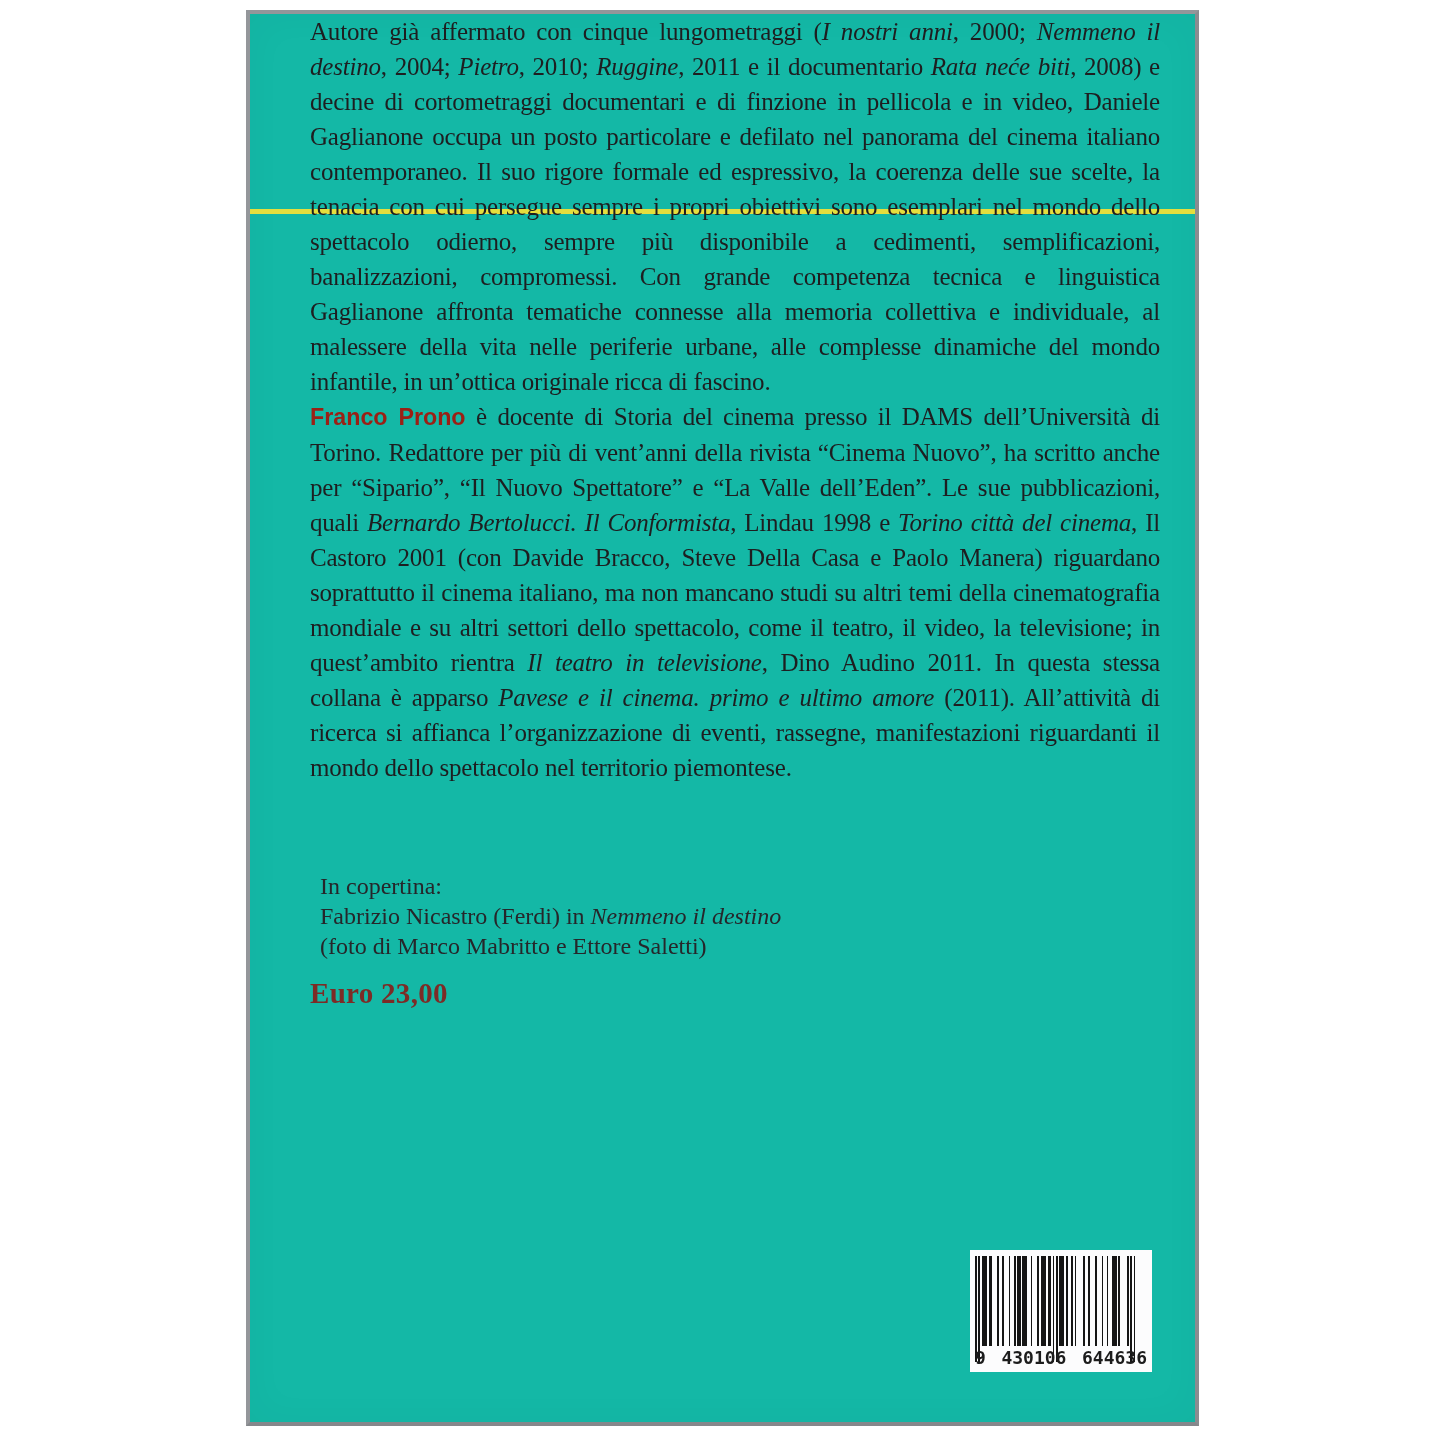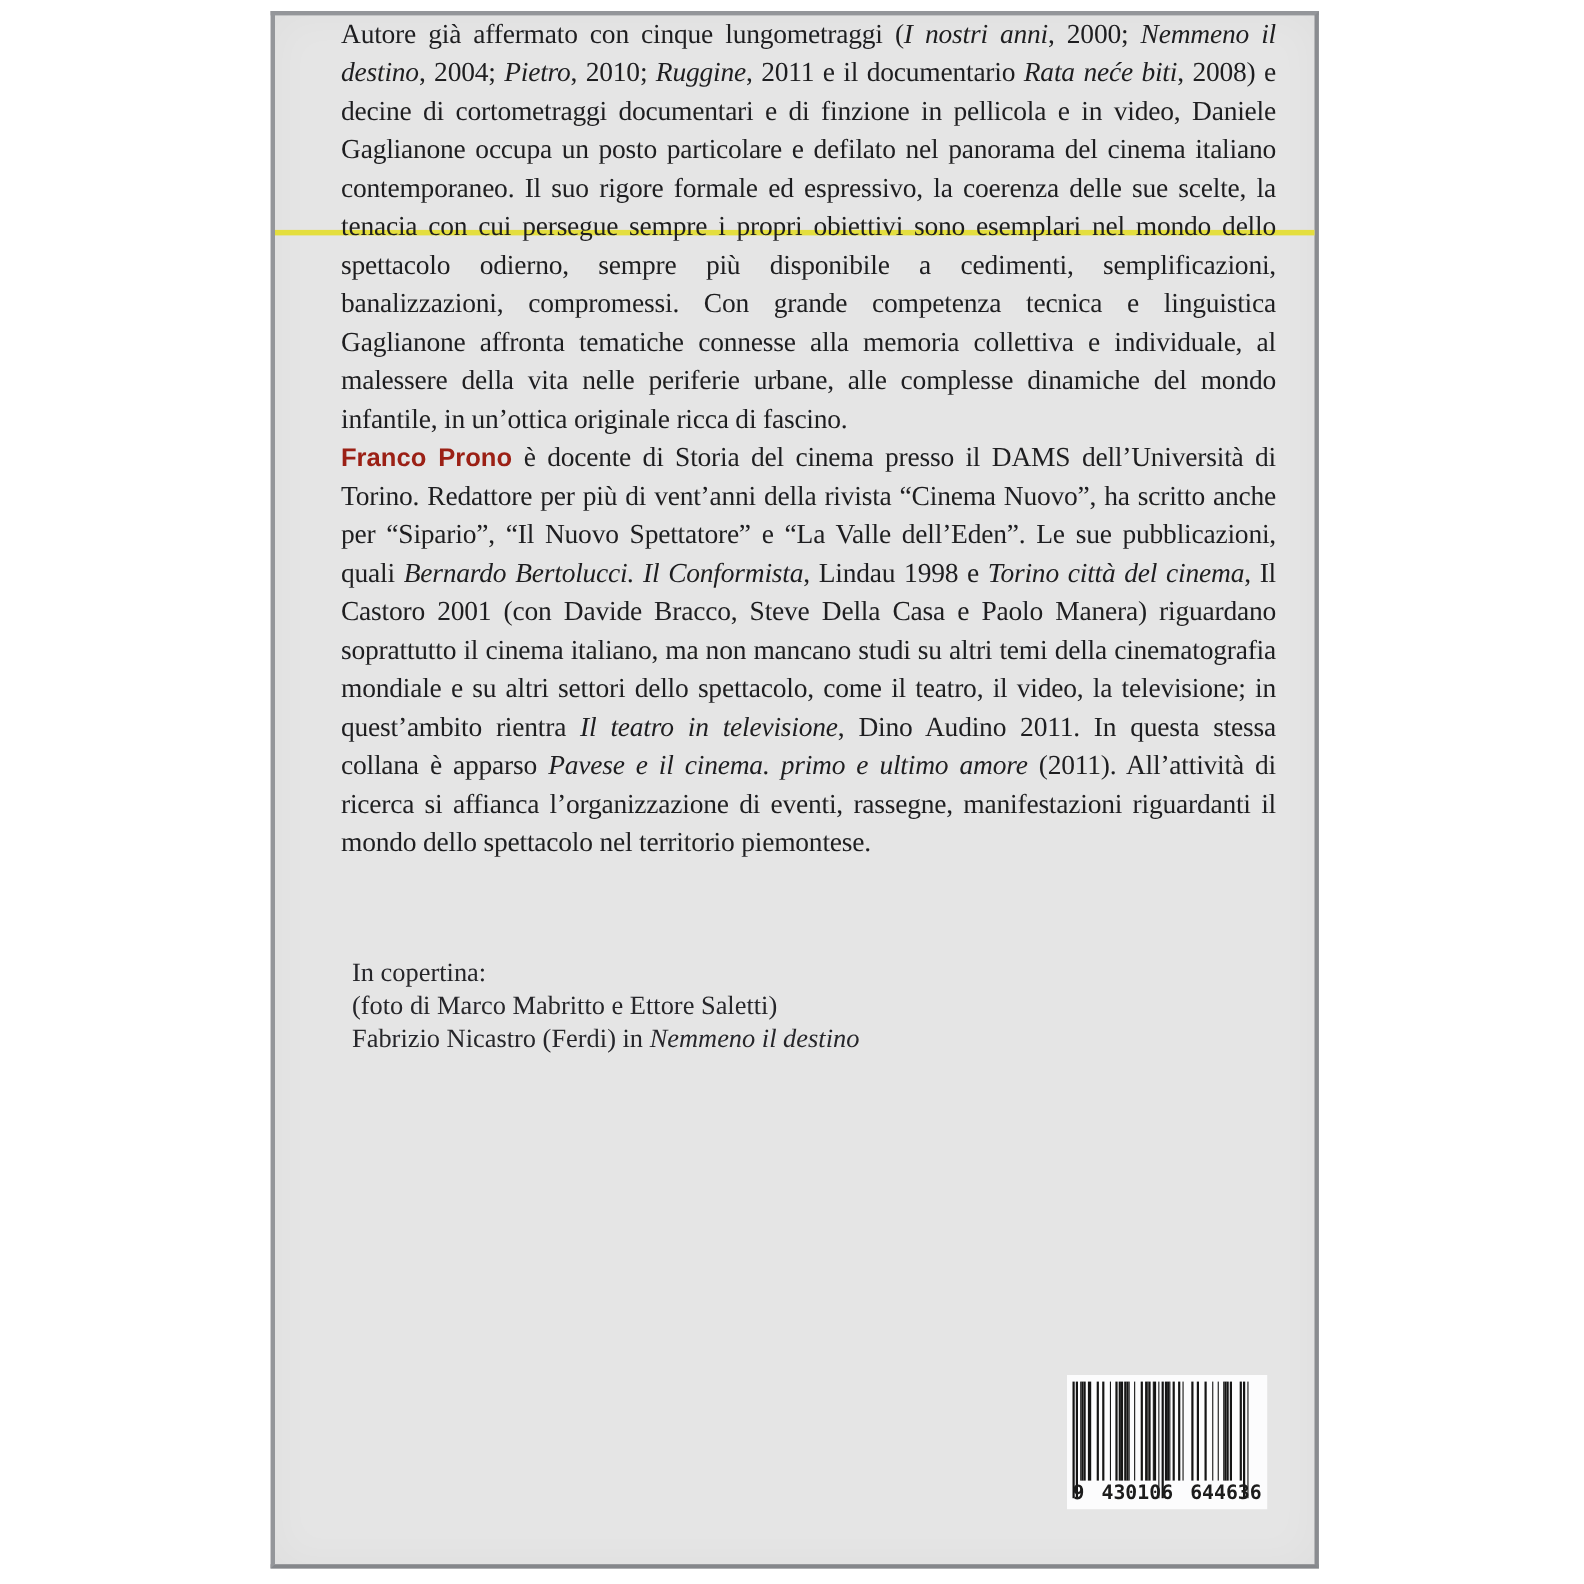--- a/index.html
+++ b/index.html
@@ -3,21 +3,21 @@
 <meta charset="utf-8">
 <style>
   html,body{margin:0;padding:0;}
   body{
     width:1440px;height:1440px;background:#ffffff;position:relative;
     font-family:"Liberation Serif",serif;color:#1e1e20;
     -webkit-font-smoothing:antialiased;
   }
   .book{
     position:absolute;left:246px;top:10px;width:945px;height:1408px;
-    background:#e5e5e5;
+    background:#14b8a6;
     border:4px solid #94969a;border-right-color:#8a8c90;border-bottom-color:#85878b;
     box-shadow:inset 0 0 40px rgba(0,0,0,0.03);
   }
   .accent-line{position:absolute;left:0;right:0;top:195px;height:5px;background:#e4de3e;}
   .content{position:absolute;left:0;top:0;right:0;padding:0 35px 0 60px;}
   p.para{font-size:25px;line-height:35px;text-align:justify;margin:0;letter-spacing:-0.2px;}
   .bio{margin-top:273px;}
   .author{margin-top:40px;}
   .it{font-style:italic;}
   .bd{font-weight:bold;}
@@ -44,24 +44,25 @@
 
 <div class="book">
   <div class="accent-line"></div>
 
   <div class="content">
     <p class="para bio"><span>Autore già affermato con cinque lungometraggi (</span><span class="it">I nostri anni</span><span>, 2000; </span><span class="it">Nemmeno il destino</span><span>, 2004; </span><span class="it">Pietro</span><span>, 2010; </span><span class="it">Ruggine</span><span>, 2011 e il documentario </span><span class="it">Rata neće biti</span><span>, 2008) e decine di cortometraggi documentari e di finzione in pellicola e in video, Daniele Gaglianone occupa un posto particolare e defilato nel panorama del cinema italiano contemporaneo. Il suo rigore formale ed espressivo, la coerenza delle sue scelte, la tenacia con cui persegue sempre i propri obiettivi sono esemplari nel mondo dello spettacolo odierno, sempre più disponibile a cedimenti, semplificazioni, banalizzazioni, compromessi. Con grande competenza tecnica e linguistica Gaglianone affronta tematiche connesse alla memoria collettiva e individuale, al malessere della vita nelle periferie urbane, alle complesse dinamiche del mondo infantile, in un’ottica originale ricca di fascino.</span></p>
     <p class="para author"><span class="bd sans" style="color: rgb(155, 32, 21);">Franco Prono</span><span> è docente di Storia del cinema presso il DAMS dell’Università di Torino. Redattore per più di vent’anni della rivista “Cinema Nuovo”, ha scritto anche per “Sipario”, “Il Nuovo Spettatore” e “La Valle dell’Eden”. Le sue pubblicazioni, quali </span><span class="it">Bernardo Bertolucci. Il Conformista</span><span>, Lindau 1998 e </span><span class="it">Torino città del cinema</span><span>, Il Castoro 2001 (con Davide Bracco, Steve Della Casa e Paolo Manera) riguardano soprattutto il cinema italiano, ma non mancano studi su altri temi della cinematografia mondiale e su altri settori dello spettacolo, come il teatro, il video, la televisione; in quest’ambito rientra </span><span class="it">Il teatro in televisione</span><span>, Dino Audino 2011. In questa stessa collana è apparso </span><span class="it">Pavese e il cinema. primo e ultimo amore</span><span> (2011). All’attività di ricerca si affianca l’organizzazione di eventi, rassegne, manifestazioni riguardanti il mondo dello spettacolo nel territorio piemontese.</span></p>
 
     <div class="credit">
       <div><span>In copertina:</span></div>
+      <div><span>Fabrizio Nicastro (Ferdi) in </span><span class="it">Nemmeno il destino</span></div>
       <div><span>(foto di Marco Mabritto e Ettore Saletti)</span></div>
-      <div><span>Fabrizio Nicastro (Ferdi) in </span><span class="it">Nemmeno il destino</span></div>
     </div>
 
+    <div class="price">Euro 23,00</div>
   </div>
 
   <div class="barcode">
     <div class="bars"><i class="on tall"></i><i class="tall"></i><i class="on tall"></i><i></i><i class="on"></i><i class="on"></i><i class="on"></i><i></i><i class="on"></i><i class="on"></i><i></i><i></i><i></i><i class="on"></i><i></i><i></i><i class="on"></i><i></i><i></i><i></i><i class="on"></i><i></i><i></i><i class="on"></i><i></i><i class="on"></i><i class="on"></i><i></i><i class="on"></i><i class="on"></i><i class="on"></i><i></i><i></i><i class="on"></i><i></i><i></i><i></i><i class="on"></i><i></i><i class="on"></i><i class="on"></i><i class="on"></i><i></i><i class="on"></i><i class="on"></i><i class="tall"></i><i class="on tall"></i><i class="tall"></i><i class="on tall"></i><i class="tall"></i><i class="on"></i><i class="on"></i><i class="on"></i><i></i><i class="on"></i><i></i><i></i><i class="on"></i><i></i><i class="on"></i><i></i><i></i><i></i><i></i><i class="on"></i><i></i><i></i><i class="on"></i><i></i><i></i><i></i><i class="on"></i><i></i><i></i><i></i><i class="on"></i><i></i><i></i><i class="on"></i><i></i><i></i><i class="on"></i><i class="on"></i><i class="on"></i><i></i><i class="on"></i><i></i><i></i><i></i><i></i><i class="on"></i><i></i><i class="on tall"></i><i class="tall"></i><i class="on tall"></i></div>
     <div class="digits">
       <span>9</span>
       <span>430106</span>
       <span>644636</span>
     </div>
   </div>

